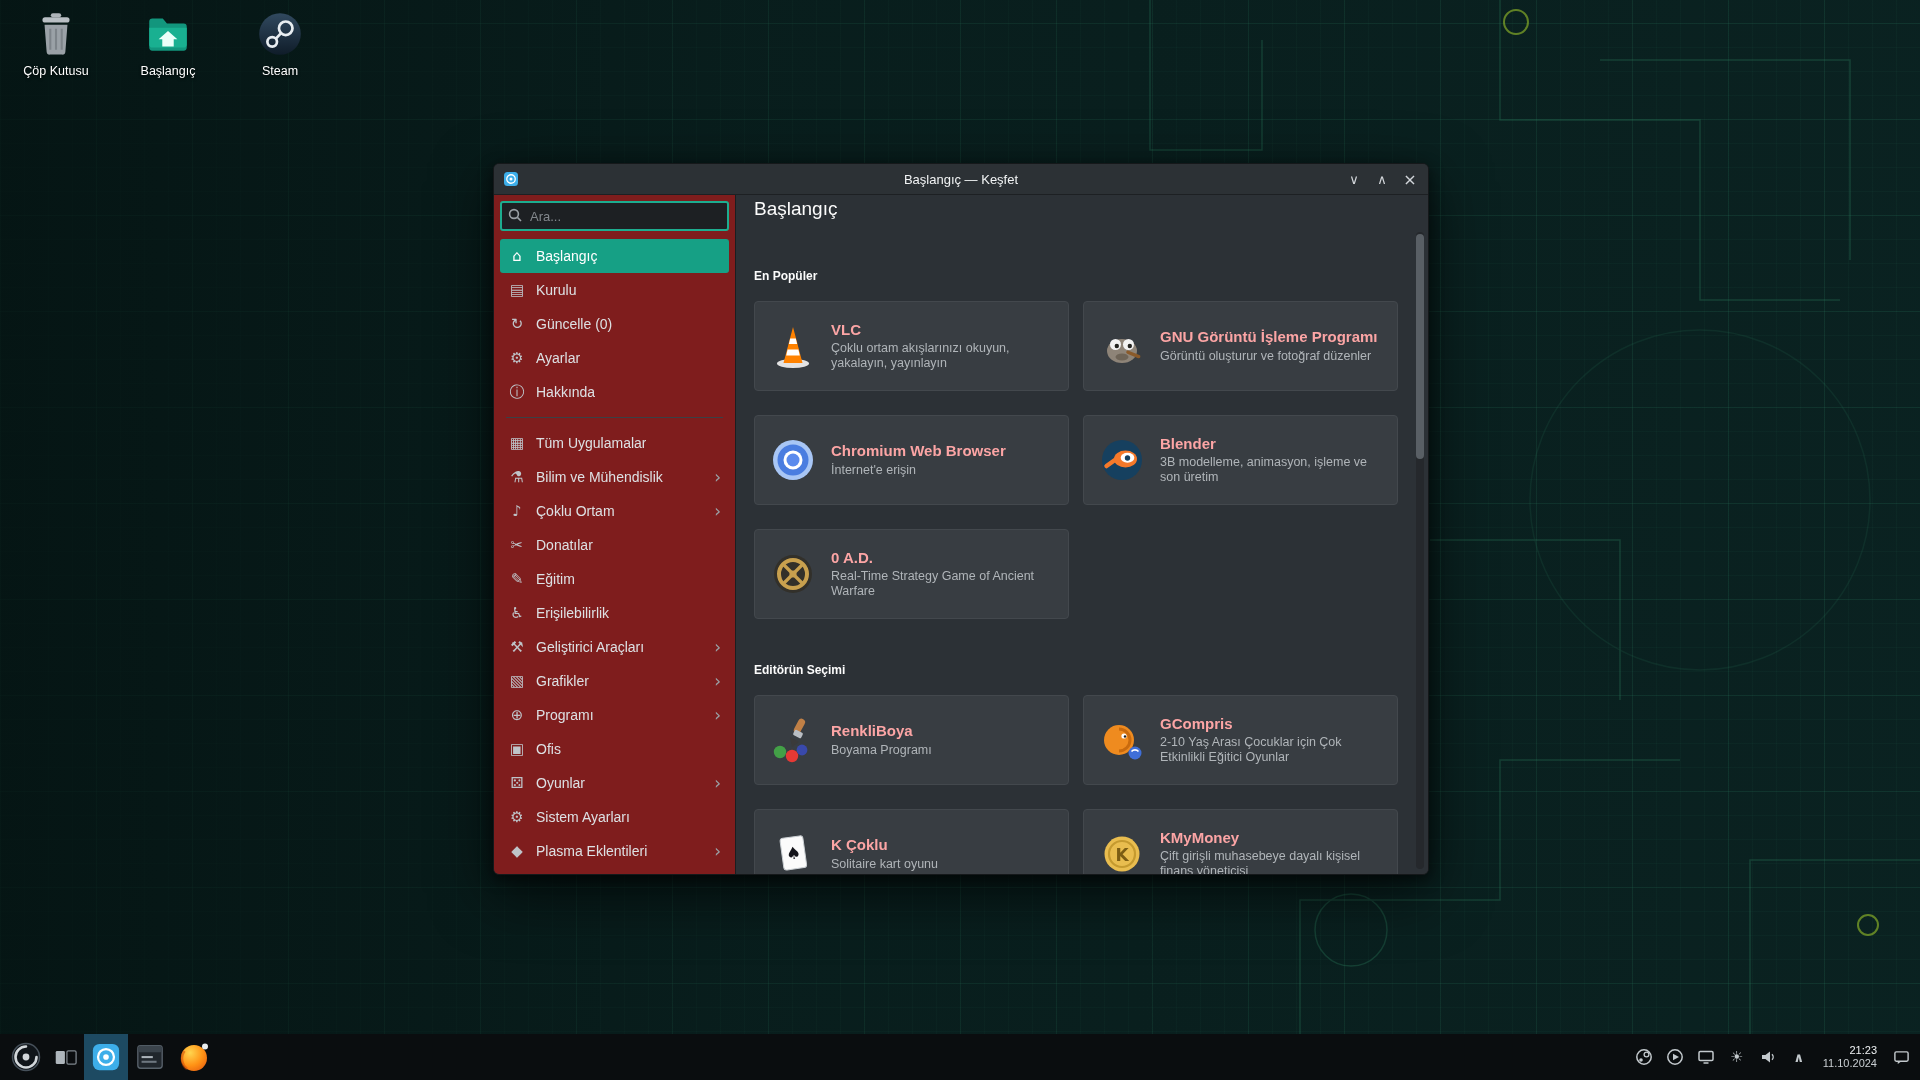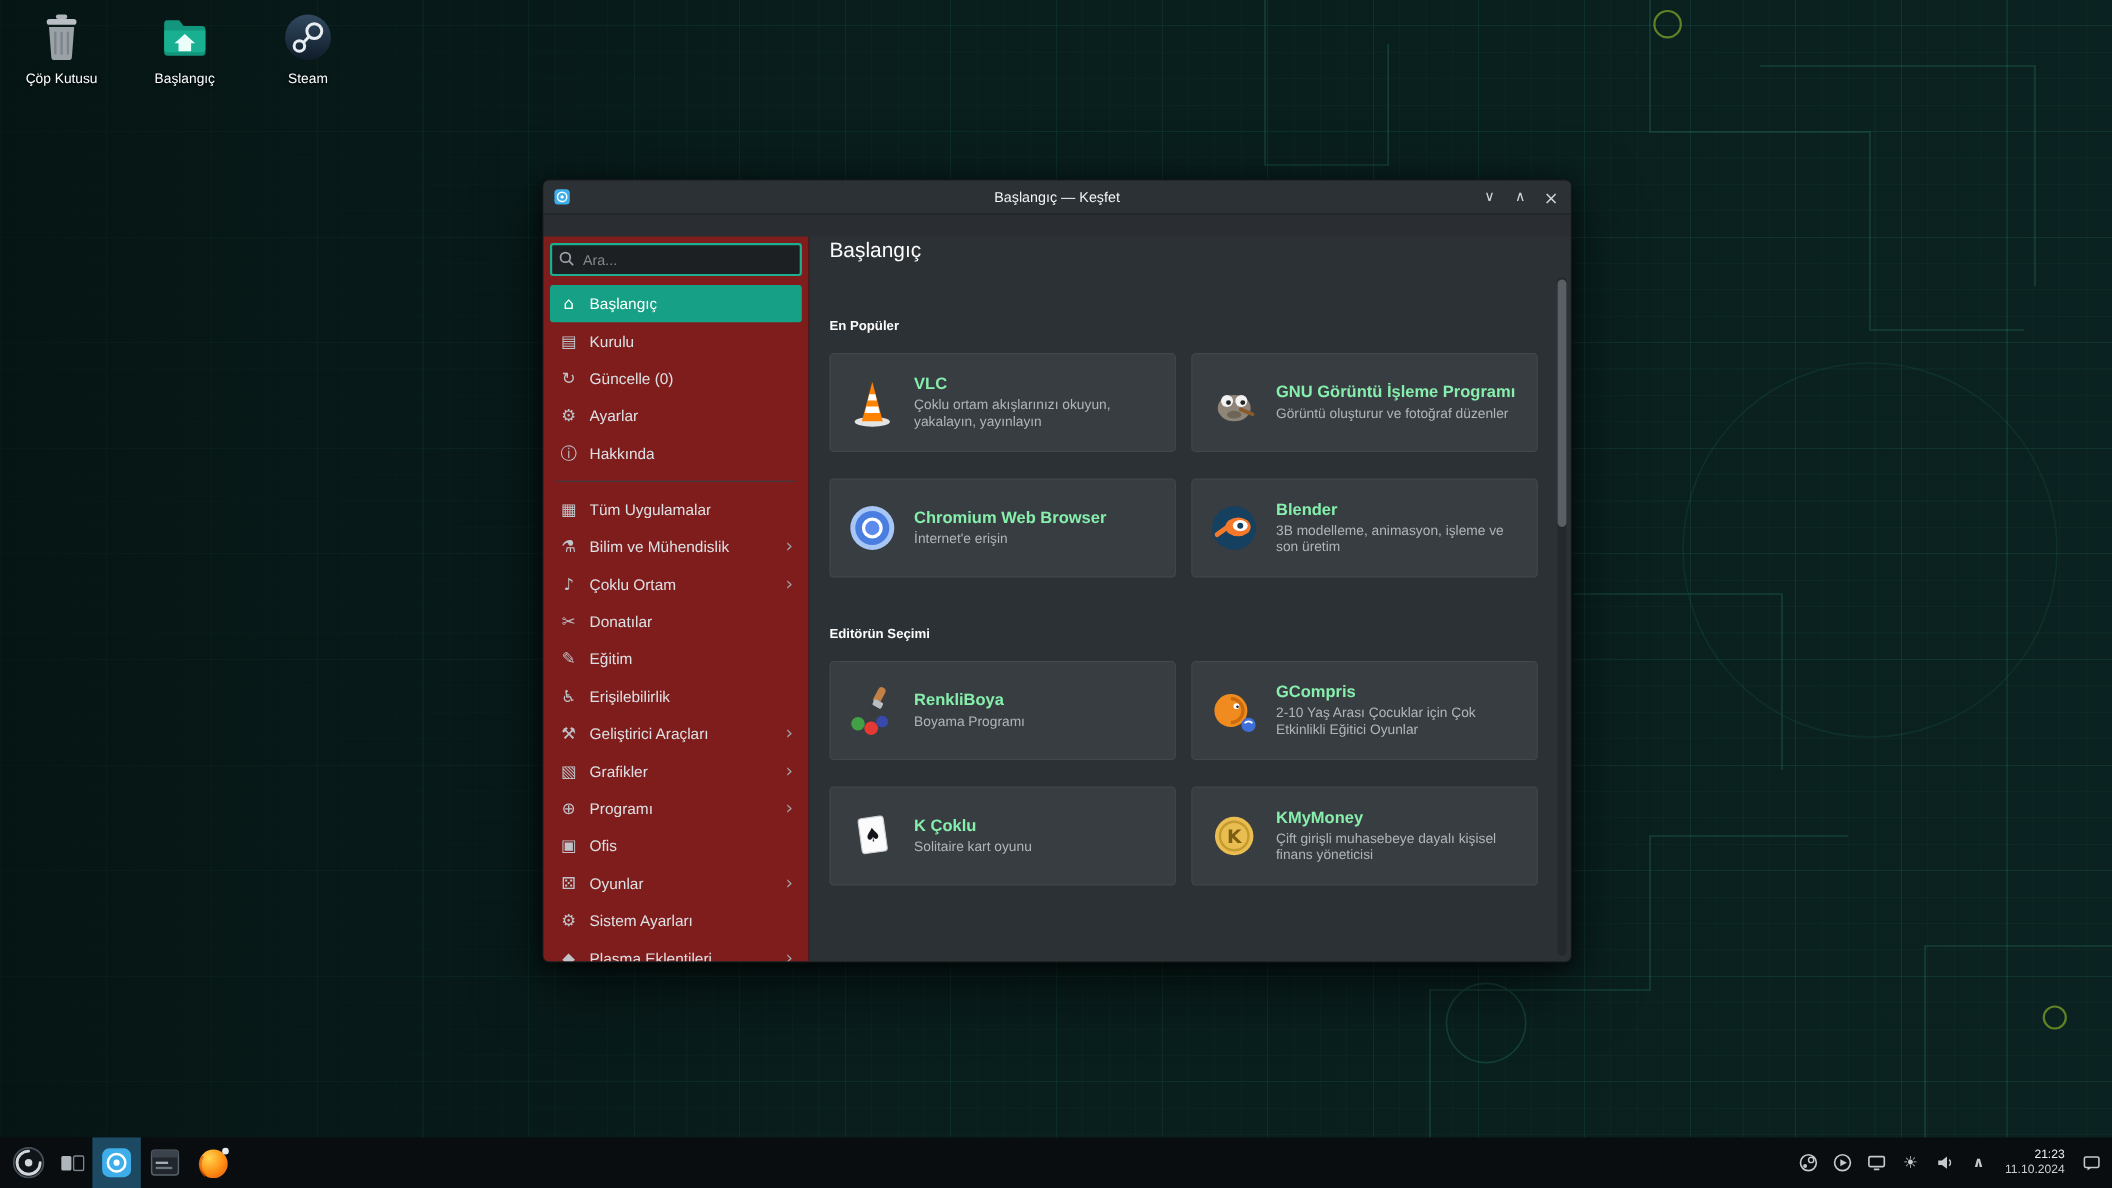--- a/index.html
+++ b/index.html
@@ -16,21 +16,21 @@
   .wallpaper-deco{position:absolute;inset:0;pointer-events:none;}
 
   
   .d-icon{position:absolute;width:96px;top:9px;text-align:center;cursor:default;}
   .d-icon .dicon-art{width:50px;height:50px;margin:0 auto;display:block;}
   .d-icon .dicon-label{margin-top:5px;color:#fff;font-size:12.5px;text-shadow:0 1px 3px rgba(0,0,0,.95);}
 
   
   .window{position:absolute;left:493px;top:163px;width:936px;height:712px;background:#2a2e32;
     border:1px solid #15181a;border-radius:6px;overflow:hidden;display:flex;flex-direction:column;
-    box-shadow:0 18px 60px rgba(0,0,0,.65), 0 4px 14px rgba(0,0,0,.5);box-sizing:border-box;gap:20px;}
+    box-shadow:0 18px 60px rgba(0,0,0,.65), 0 4px 14px rgba(0,0,0,.5);box-sizing:border-box;}
   .titlebar{height:30px;flex:0 0 30px;background:#2c3135;border-bottom:1px solid #1d2023;
     display:flex;align-items:center;position:relative;}
   .titlebar-icon{position:absolute;left:9px;top:7px;width:16px;height:16px;}
   .titlebar-icon svg{width:16px;height:16px;display:block;}
   .titlebar-title{flex:1;text-align:center;color:#f2f4f5;font-size:13px;}
   .titlebar-controls{position:absolute;right:4px;top:0;height:30px;display:flex;align-items:center;}
   .tb-ctrl{width:28px;height:30px;display:flex;align-items:center;justify-content:center;
     color:#d2d6da;font-size:13px;font-family:"DejaVu Sans",sans-serif;cursor:pointer;}
   .tb-ctrl.close{font-size:16px;}
 
@@ -60,21 +60,21 @@
   .content{flex:1;position:relative;background:#2c3136;min-width:0;overflow:hidden;
     padding:2px 30px 0 18px;box-sizing:border-box;}
   .page-title{font-size:19px;font-weight:500;color:#fcfcfc;line-height:24px;margin:0;}
   .section-title{font-size:12px;font-weight:600;color:#fcfcfc;line-height:22px;margin:44px 0 0 0;}
   .section-title.second{margin-top:40px;}
   .grid{display:grid;grid-template-columns:1fr 1fr;gap:24px 14px;margin-top:14px;}
   .card{background:#383d42;border:1px solid #43484d;border-radius:4px;height:90px;box-sizing:border-box;
     display:flex;align-items:center;gap:14px;padding:10px 14px;cursor:pointer;overflow:hidden;}
   .app-icon{width:48px;height:48px;flex:0 0 48px;}
   .app-icon svg{width:48px;height:48px;display:block;}
-  .app-name{font-size:15px;font-weight:700;color:#86efac;line-height:1.15;}
+  .app-name{font-size:15px;font-weight:700;color:#fca5a5;line-height:1.15;}
   .app-desc{font-size:12.5px;color:#b0b5b9;line-height:1.22;margin-top:3px;}
   .scrollbar{position:absolute;right:4px;top:37px;bottom:5px;width:8px;background:#25282c;border-radius:4px;}
   .scroll-thumb{position:absolute;top:2px;left:0;width:8px;height:225px;background:#595f65;border-radius:4px;cursor:pointer;}
 
   
   .taskbar{position:absolute;left:0;right:0;bottom:0;height:46px;background:#0a0d0f;
     display:flex;align-items:center;padding:0 4px;box-sizing:border-box;}
   .tb-left{display:flex;align-items:center;height:100%;}
   .tb-cell{width:44px;height:46px;display:flex;align-items:center;justify-content:center;cursor:pointer;}
   .tb-cell.small{width:36px;}
@@ -328,20 +328,34 @@
                 <ellipse cx="29.5" cy="21.8" rx="6.8" ry="5" fill="#ffffff"></ellipse>
                 <circle cx="29.5" cy="22" r="2.7" fill="#16405f"></circle>
               </svg>
               </span>
             <div class="app-text">
               <div class="app-name">Blender</div>
               <div class="app-desc">3B modelleme, animasyon, işleme ve son üretim</div>
             </div>
           </div>
 
+          <div class="card">
+            <span class="app-icon">
+              <svg viewBox="0 0 48 48">
+                <circle cx="24" cy="24" r="19" fill="#32302a"></circle>
+                <circle cx="24" cy="24" r="14" fill="none" stroke="#c8a04e" stroke-width="4"></circle>
+                <path d="M14.5 14.5 L33.5 33.5 M33.5 14.5 L14.5 33.5" stroke="#c8a04e" stroke-width="3.2"></path>
+                <circle cx="24" cy="24" r="3.6" fill="#c8a04e"></circle>
+              </svg>
+              </span>
+            <div class="app-text">
+              <div class="app-name">0 A.D.</div>
+              <div class="app-desc">Real-Time Strategy Game of Ancient Warfare</div>
+            </div>
+          </div>
         </div>
 
         <h2 class="section-title second">Editörün Seçimi</h2>
         <div class="grid">
 
           <div class="card">
             <span class="app-icon">
               <svg viewBox="0 0 48 48">
                 <rect x="27" y="2" width="7" height="16" rx="3.5" fill="#c08046" transform="rotate(28 30 10)"></rect>
                 <rect x="24.5" y="15" width="9" height="6" rx="1.5" fill="#b9bec4" transform="rotate(28 29 18)"></rect>

